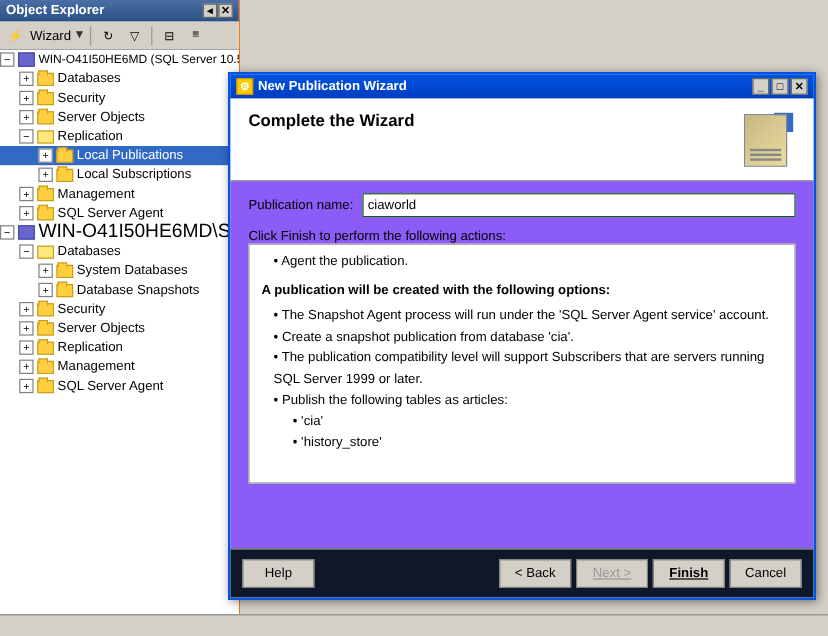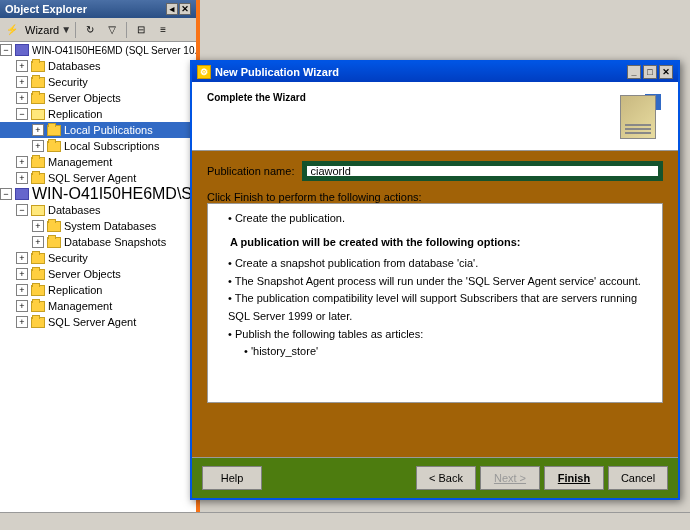--- a/index.html
+++ b/index.html
@@ -13,21 +13,21 @@
       position: relative;
     }
 
     
     .object-explorer {
       position: absolute;
       left: 0; top: 0;
       width: 200px;
       height: 530px;
       background: #ffffff;
-      border-right: 4px solid #f97316;
+      border-right: 1px solid #f97316;
       display: flex;
       flex-direction: column;
     }
 
     .oe-titlebar {
       background: linear-gradient(to bottom, #4a6fa5, #2a4f85);
       color: white;
       padding: 3px 5px;
       font-size: 11px;
       font-weight: bold;
@@ -247,21 +247,21 @@
     .wizard-header {
       background: white;
       padding: 10px 15px 8px 15px;
       border-bottom: 1px solid #999;
       display: flex;
       align-items: flex-start;
       justify-content: space-between;
     }
 
     .wizard-header-text h2 {
-      font-size: 10px;
+      font-size: 14px;
       font-weight: bold;
       color: #000;
       margin-bottom: 4px;
     }
 
     .wizard-header-text p {
       font-size: 11px;
       color: #000;
     }
 
@@ -286,39 +286,39 @@
       justify-content: center;
       color: white;
       font-size: 11px;
       font-weight: bold;
     }
 
     .wizard-body {
       flex: 1;
       padding: 10px 15px;
       overflow: auto;
-      background: #a16207;
+      background: #8b5cf6;
     }
 
     .pub-name-row {
       display: flex;
       align-items: center;
       gap: 8px;
       margin-bottom: 10px;
     }
 
     .pub-name-label {
       font-size: 11px;
       white-space: nowrap;
     }
 
     .pub-name-input {
       flex: 1;
       height: 20px;
-      border: 5px solid #14532d;
+      border: 1px solid #14532d;
       background: white;
       padding: 5px 3px;
       font-size: 11px;
       font-family: 'Tahoma', 'Arial', sans-serif;
     }
 
     .actions-label {
       font-size: 11px;
       margin-bottom: 0;
     }
@@ -336,25 +336,25 @@
       list-style: none;
       padding-left: 10px;
     }
 
     .actions-box ul li::before {
       content: '• ';
     }
 
     .actions-box .section-title {
       font-weight: bold;
-      margin: 6px 0 4px 12px;
+      margin: 6px 0 4px 0;
     }
 
     .wizard-footer {
-      background: #4d7c0f;
+      background: #0f172a;
       border-top: 1px solid #999;
       padding: 8px 10px;
       display: flex;
       align-items: flex-start;
       justify-content: space-between;
     }
 
     .footer-btns {
       display: flex;
       gap: 4px;
@@ -616,29 +616,30 @@
     <div class="wizard-body">
       <div class="pub-name-row">
         <span class="pub-name-label">Publication name:</span>
         <input class="pub-name-input" type="text" value="ciaworld" style="">
       </div>
 
       <div class="actions-label">Click Finish to perform the following actions:</div>
 
       <div class="actions-box">
         <ul>
-          <li>Create the publication.</li>
+          <li>Agent the publication.</li>
         </ul>
         <div class="section-title">A publication will be created with the following options:</div>
         <ul>
+          <li>The Snapshot Agent process will run under the 'SQL Server Agent service' account.</li>
           <li>Create a snapshot publication from database 'cia'.</li>
-          <li>The Snapshot Agent process will run under the 'SQL Server Agent service' account.</li>
           <li>The publication compatibility level will support Subscribers that are servers running SQL Server 1999 or later.</li>
           <li>Publish the following tables as articles:
             <ul style="list-style:none;padding-left:16px;">
+              <li>'cia'</li>
               <li>'history_store'</li>
             </ul>
           </li>
         </ul>
       </div>
     </div>
 
     <div class="wizard-footer">
       <button class="wizard-btn">Help</button>
       <div class="footer-btns">

